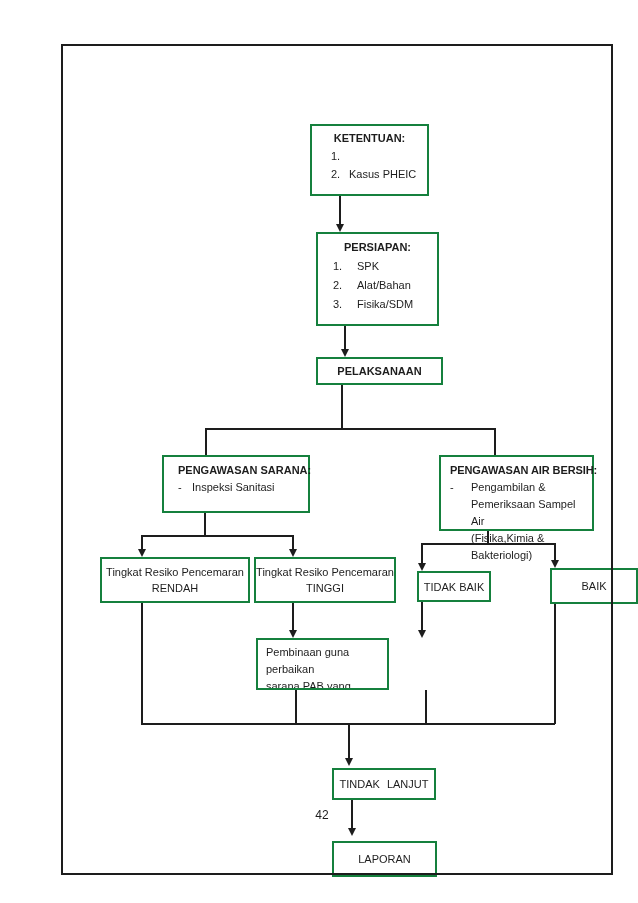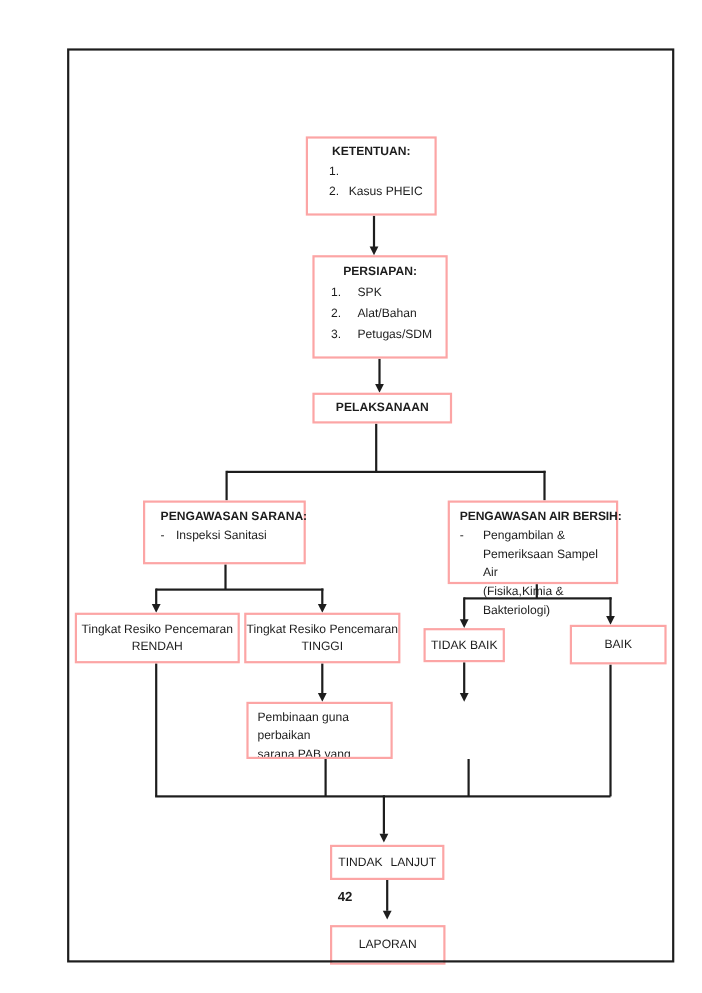--- a/index.html
+++ b/index.html
@@ -10,22 +10,22 @@
   .page{position:absolute;left:0;top:0;width:638px;height:903px;}
   .page-border{
     position:absolute;left:61px;top:44px;width:552px;height:831px;
     border:2px solid #1d1d1d;box-sizing:border-box;pointer-events:none;z-index:30;
   }
   .title{
     position:absolute;left:61px;top:66px;width:552px;text-align:center;
     font-weight:bold;font-size:12.5px;line-height:15px;white-space:pre-line;z-index:5;
   }
   .box{
-    position:absolute;border:2px solid #fca5a5;background:#ffffff;
-    box-sizing:border-box;font-size:11px;line-height:16px;z-index:10;
+    position:absolute;border:2px solid #15803d;background:#ffffff;
+    box-sizing:border-box;font-size:11px;line-height:16px;z-index:10;margin-left:32px;
   }
   .pre{white-space:pre-line;}
   .center-flex{display:flex;align-items:center;justify-content:center;text-align:center;}
   .bold{font-weight:bold;}
   .heading-center{font-weight:bold;text-align:center;}
   .li{display:flex;}
   .li .num{flex:0 0 18px;}
   .dash-row{display:flex;}
   .dash-row .dash{flex:0 0 14px;}
   .vline{position:absolute;width:1.5px;background:#1d1d1d;z-index:1;}
@@ -104,21 +104,21 @@
       <div class="li">
         <span class="num" style="flex-basis:24px;">1.</span>
         <span>SPK</span>
       </div>
       <div class="li">
         <span class="num" style="flex-basis:24px;">2.</span>
         <span>Alat/Bahan</span>
       </div>
       <div class="li">
         <span class="num" style="flex-basis:24px;">3.</span>
-        <span>Petugas/SDM</span>
+        <span>Fisika/SDM</span>
       </div>
     </div>
   </div>
 
   <div class="box center-flex bold" style="left:284px;top:357px;width:127px;height:28px;">
     <span>PELAKSANAAN</span>
   </div>
 
   <div class="box" style="left:130px;top:455px;width:148px;height:58px;padding:5px 4px 0 14px;line-height:17px;">
     <div class="bold" style="white-space:nowrap;">PENGAWASAN SARANA:</div>
@@ -155,21 +155,21 @@
 
   <div class="box pre" style="left:224px;top:638px;width:133px;height:52px;padding:4px 2px 0 8px;line-height:17px;overflow:hidden;">Pembinaan guna perbaikan
 sarana PAB yang kurang
 baik</div>
 
 
   <div class="box center-flex" style="left:300px;top:768px;width:104px;height:32px;word-spacing:4px;">
     <span>TINDAK LANJUT</span>
   </div>
 
-  <div class="page-number" style="left:307px;top:808px;width:30px;text-align:left;font-weight:bold;">42</div>
+  <div class="page-number" style="left:307px;top:808px;width:30px;text-align:center;">42</div>
 
   <div class="box center-flex" style="left:300px;top:841px;width:105px;height:36px;background:transparent;">
     <span>LAPORAN</span>
   </div>
 
   <div class="page-border"></div>
 
 </div>
 
 </body></html>

